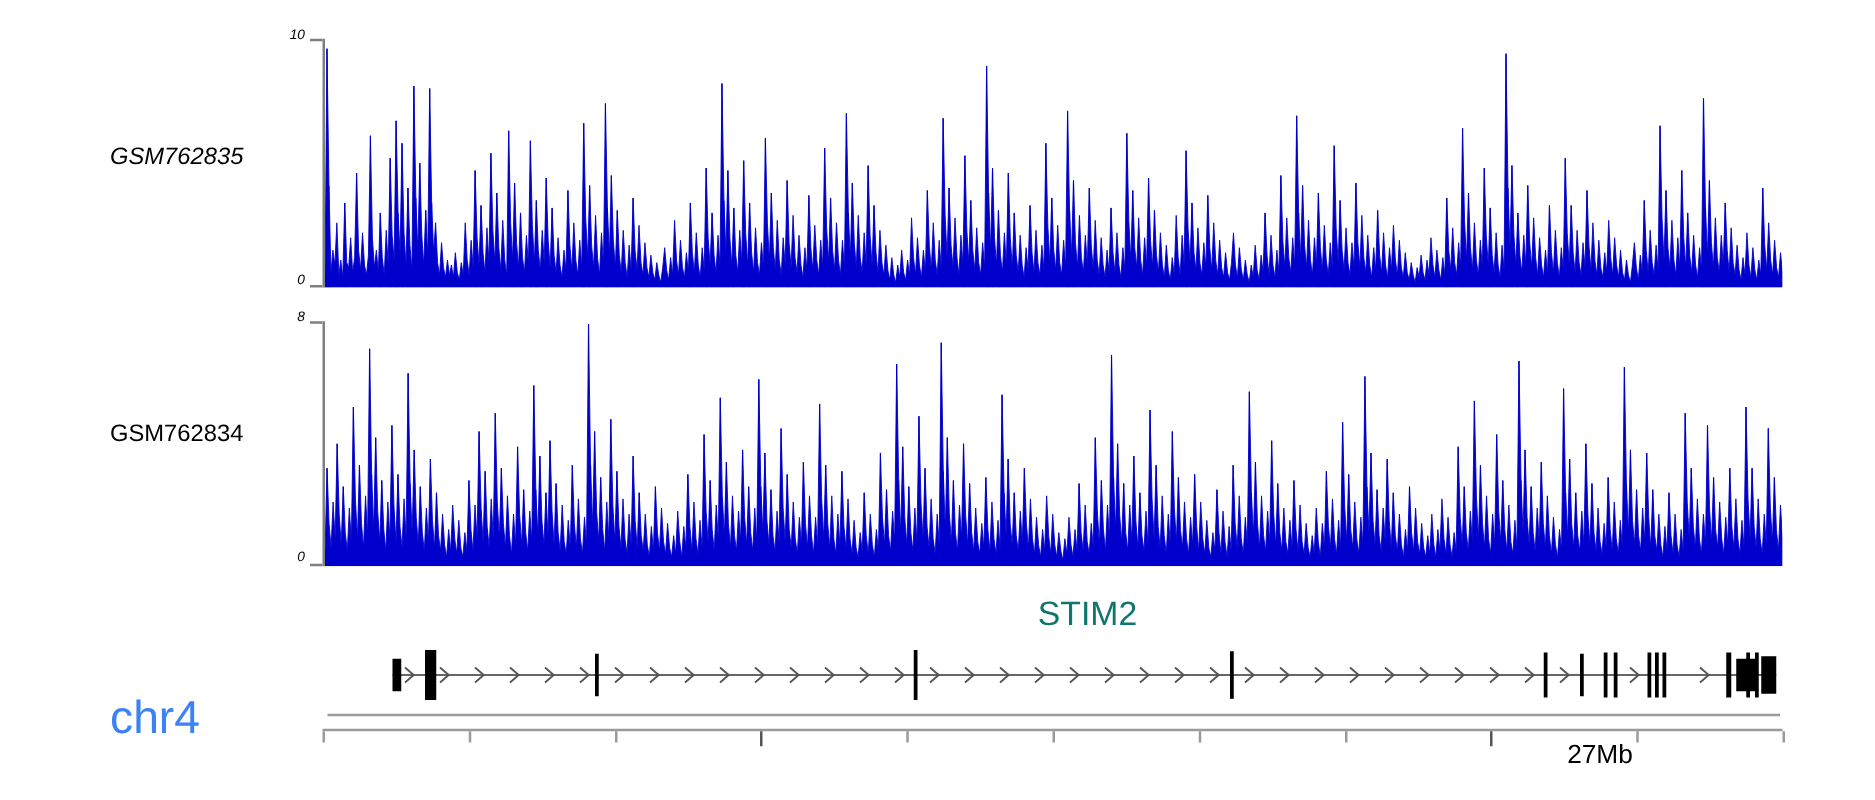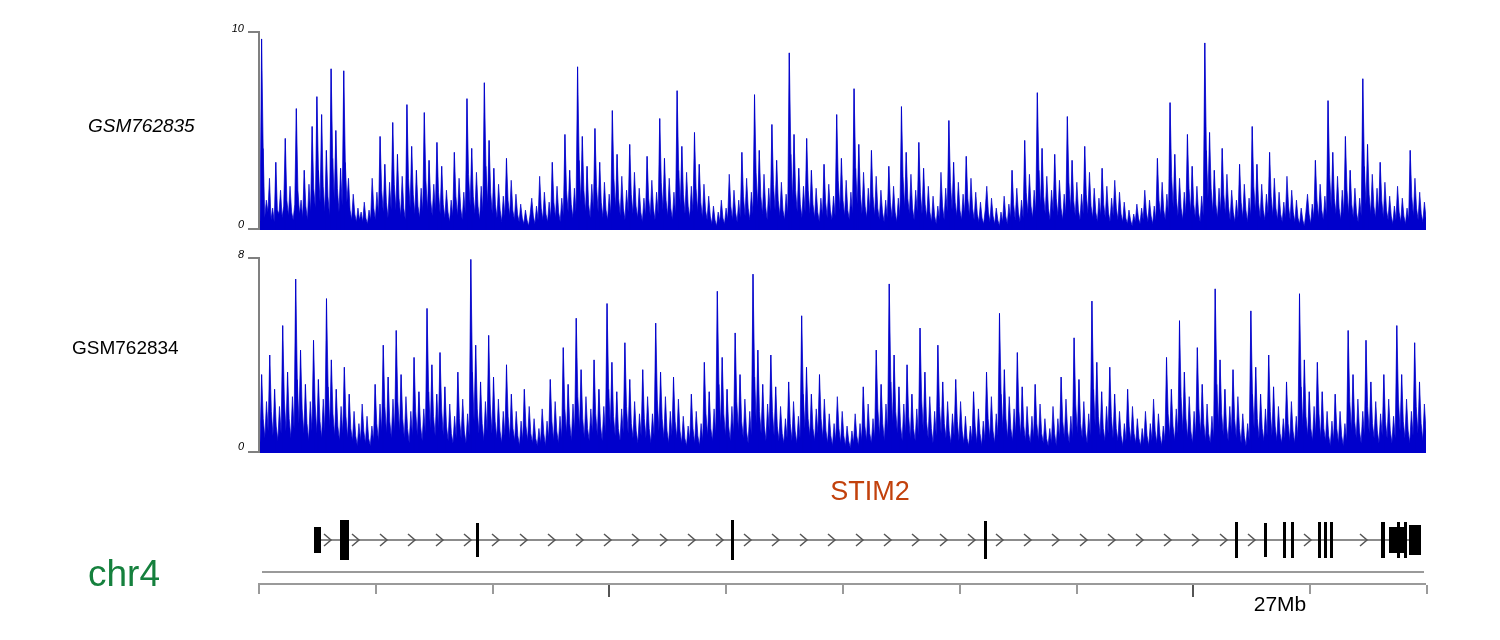--- a/index.html
+++ b/index.html
@@ -21,26 +21,26 @@
     text-align:right;white-space:nowrap;font-style:italic;
   }
   .axis-line{position:absolute;background:#808080;}
   .axis-vert{width:2px;}
   .axis-tick{height:2px;width:10px;background:#808080;position:absolute;}
   .plot{position:absolute;overflow:hidden;}
   .plot svg{display:block;}
 
   
   .gene-title{
-    position:absolute;font-size:27px;color:#c2410c;
+    position:absolute;font-size:27px;color:#0f766e;
     text-align:center;white-space:nowrap;
   }
   .gene-track{position:absolute;}
   .chrom-label{
-    position:absolute;font-size:37px;color:#15803d;white-space:nowrap;
+    position:absolute;font-size:37px;color:#3b82f6;white-space:nowrap;
   }
   .sep-line{position:absolute;height:2px;background:#9a9a9a;}
   .ruler-line{position:absolute;height:2px;background:#9a9a9a;}
   .ruler-tick{position:absolute;width:2px;background:#9a9a9a;}
   .ruler-tick.major{background:#555;}
   .ruler-label{
     position:absolute;font-size:21px;color:#000;
     white-space:nowrap;text-align:center;
   }
 </style>
@@ -178,21 +178,21 @@
           <line x1="1104.38" x2="1104.38" y1="199" y2="135.32" stroke="#0000cc" stroke-width="0.9"></line>
           <line x1="1107.54" x2="1107.54" y1="199" y2="113.43" stroke="#0000cc" stroke-width="0.9"></line>
           <line x1="1120.18" x2="1120.18" y1="199" y2="131.34" stroke="#0000cc" stroke-width="0.9"></line>
           <line x1="1150.20" x2="1150.20" y1="199" y2="119.40" stroke="#0000cc" stroke-width="0.9"></line>
         </svg>
     </div>
   </div>
 
   <div class="track" style="left:0;top:0;width:1500px;height:470px;">
 
-    <div class="track-label" style="left:72px;top:337px;">GSM762834</div>
+    <div class="track-label" style="left:88px;top:337px;">GSM762834</div>
 
     <div class="axis-max" style="left:218px;top:248px;width:26px;">8</div>
     <div class="axis-min" style="left:218px;top:440px;width:26px;">0</div>
 
     <div class="axis-line axis-vert" style="left:258px;top:257px;height:196px;"></div>
     <div class="axis-tick" style="left:248px;top:257px;"></div>
     <div class="axis-tick" style="left:248px;top:451px;"></div>
 
     <div class="plot" style="left:260px;top:257px;width:1166px;height:196px;">
       <svg id="sig2" width="1166" height="196" viewBox="0 0 1166 196" preserveAspectRatio="none">

